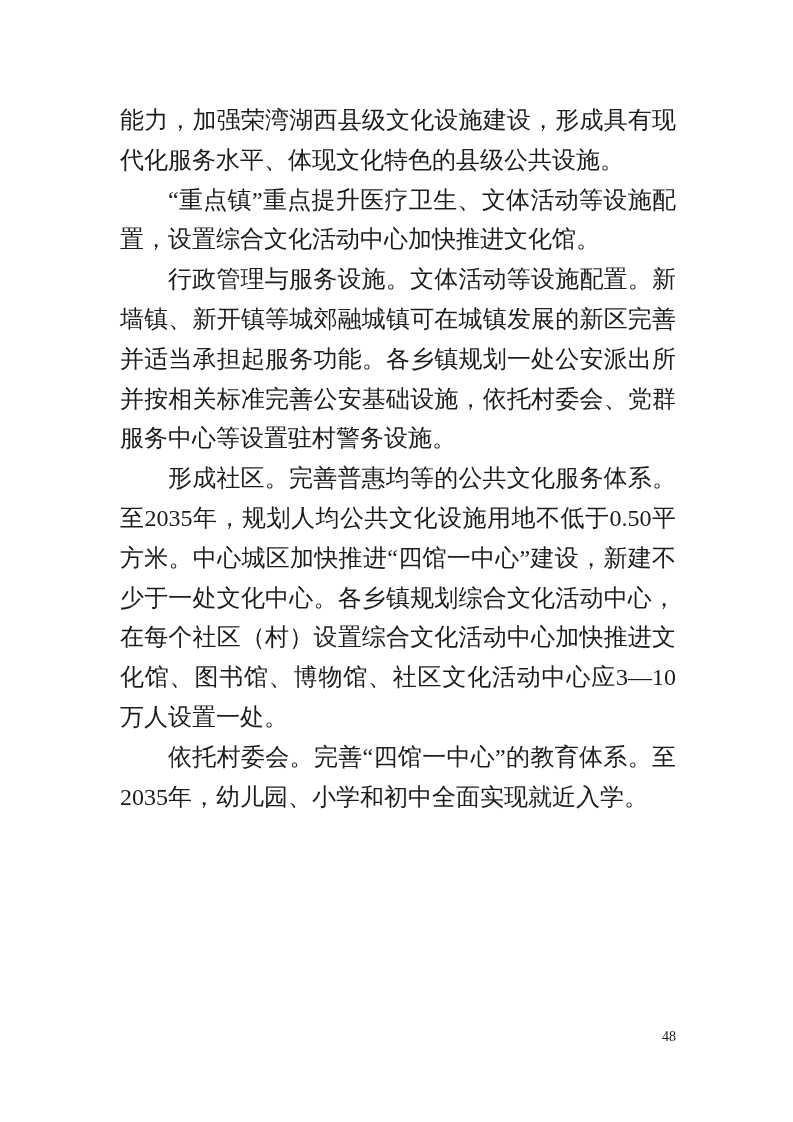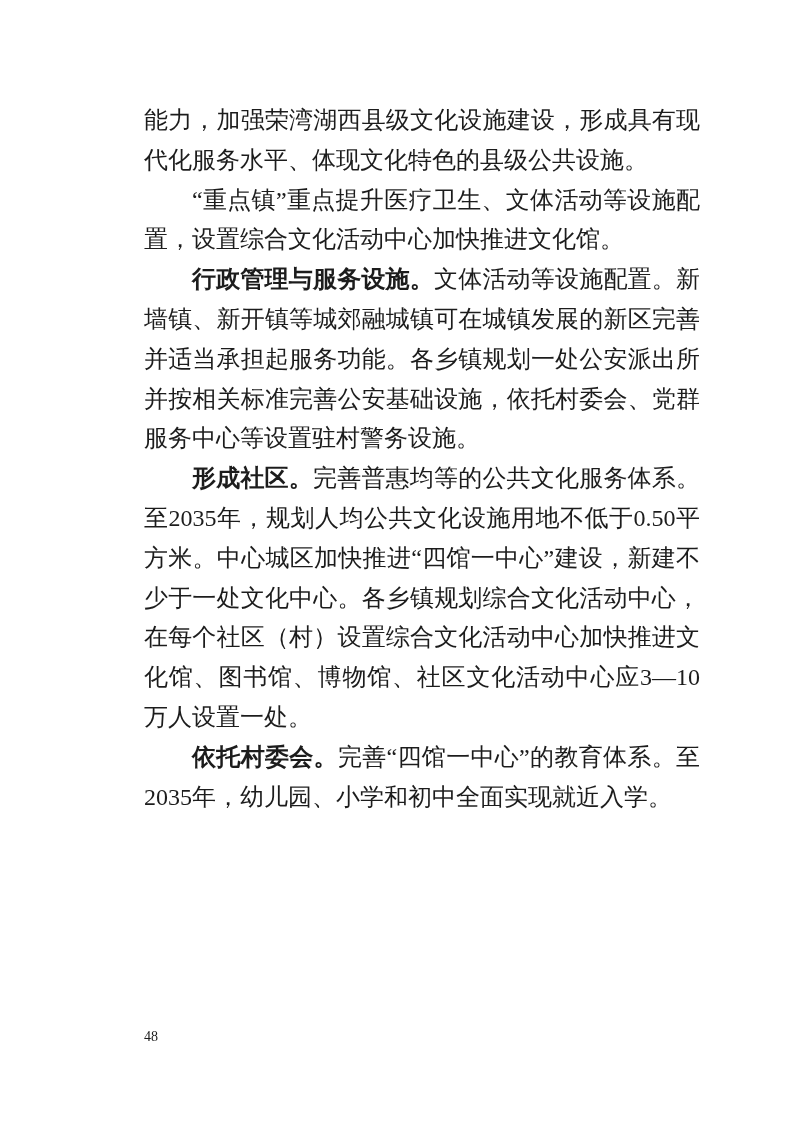--- a/index.html
+++ b/index.html
@@ -11,21 +11,20 @@
     width: 793px;
     height: 1122px;
     position: relative;
     font-family: "Liberation Serif", "DejaVu Serif", serif;
     overflow: hidden;
   }
   .sheet {
     position: absolute;
     inset: 0;
     background: #ffffff;
-    margin-left: 24px;
   }
   .content {
     position: absolute;
     left: 120px;
     top: 101px;
     width: 556px;
     color: #1c1c1c;
     font-size: 24px;
     line-height: 39.8px;
     text-align: justify;
@@ -33,28 +32,28 @@
     letter-spacing: 0;
   }
   p.para {
     margin: 0;
     padding: 0;
   }
   p.para.indent {
     text-indent: 48px;
   }
   .lead {
-    font-weight: bold;
+    font-weight: normal;
   }
   .page-number {
     position: absolute;
     left: 120px;
     top: 1028px;
     width: 556px;
-    text-align: left;
+    text-align: right;
     font-size: 14px;
     line-height: 18px;
     color: #1c1c1c;
   }
 </style>
 </head>
 <body>
 
 <div class="sheet">
 

